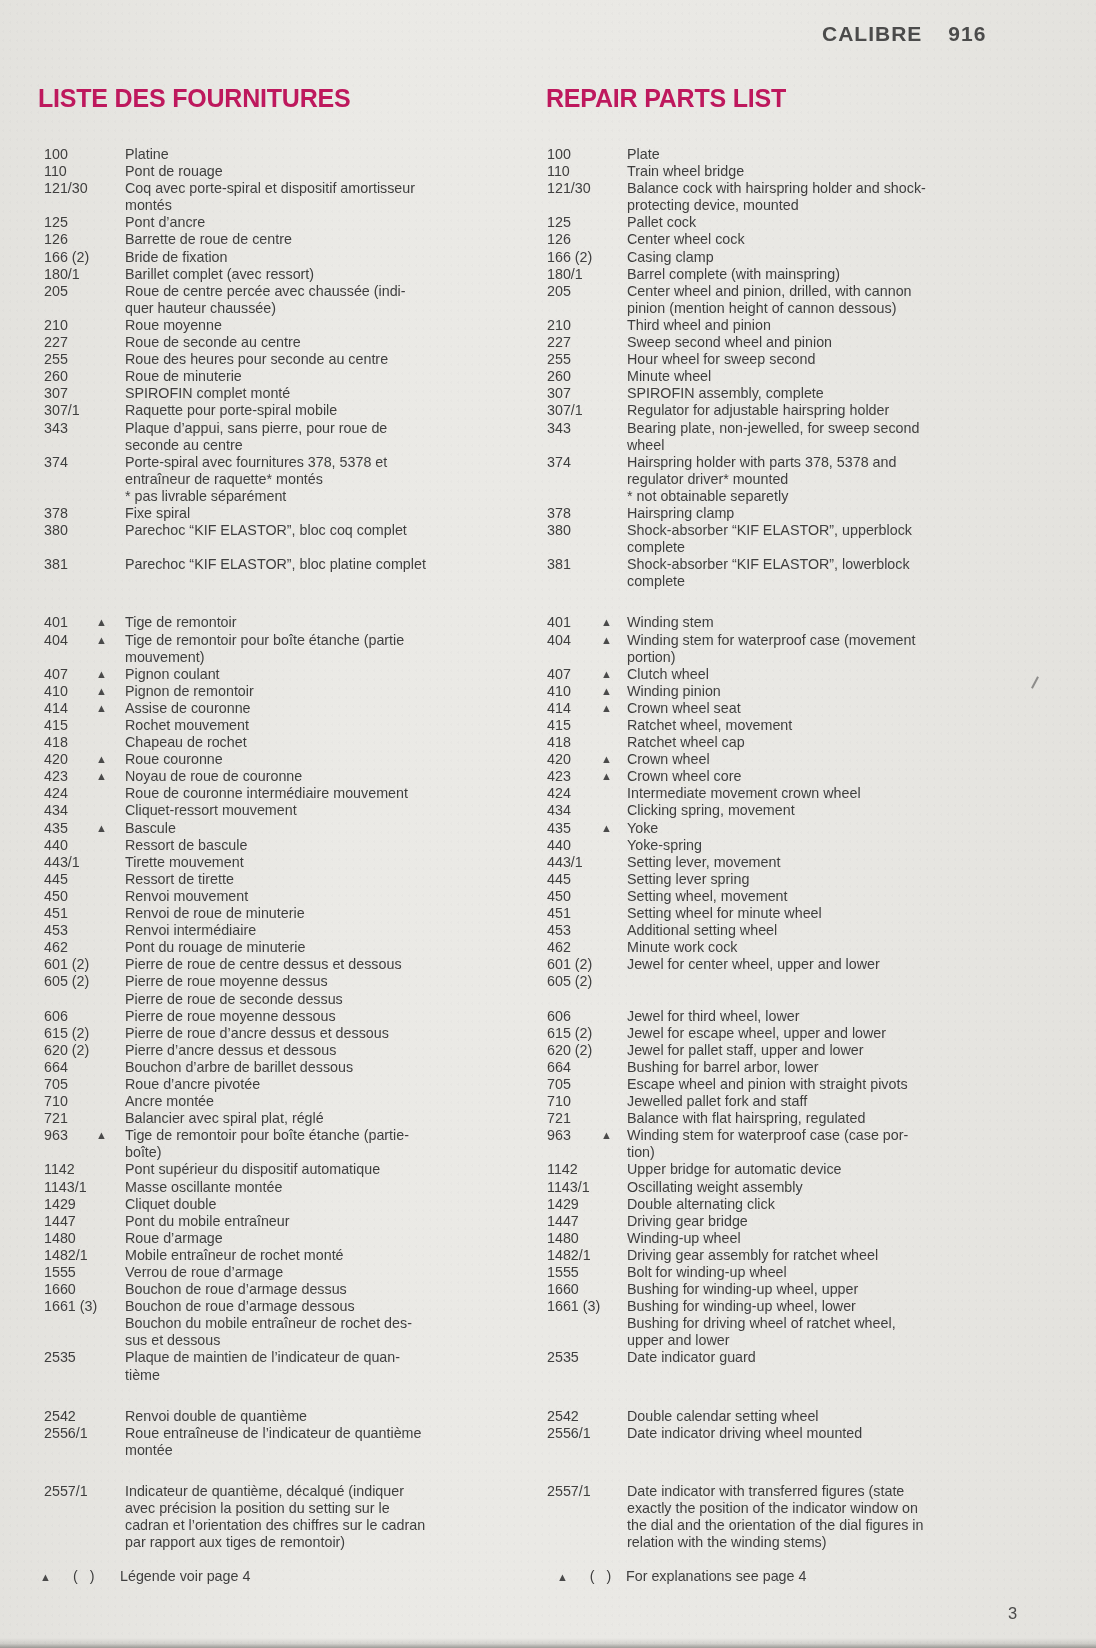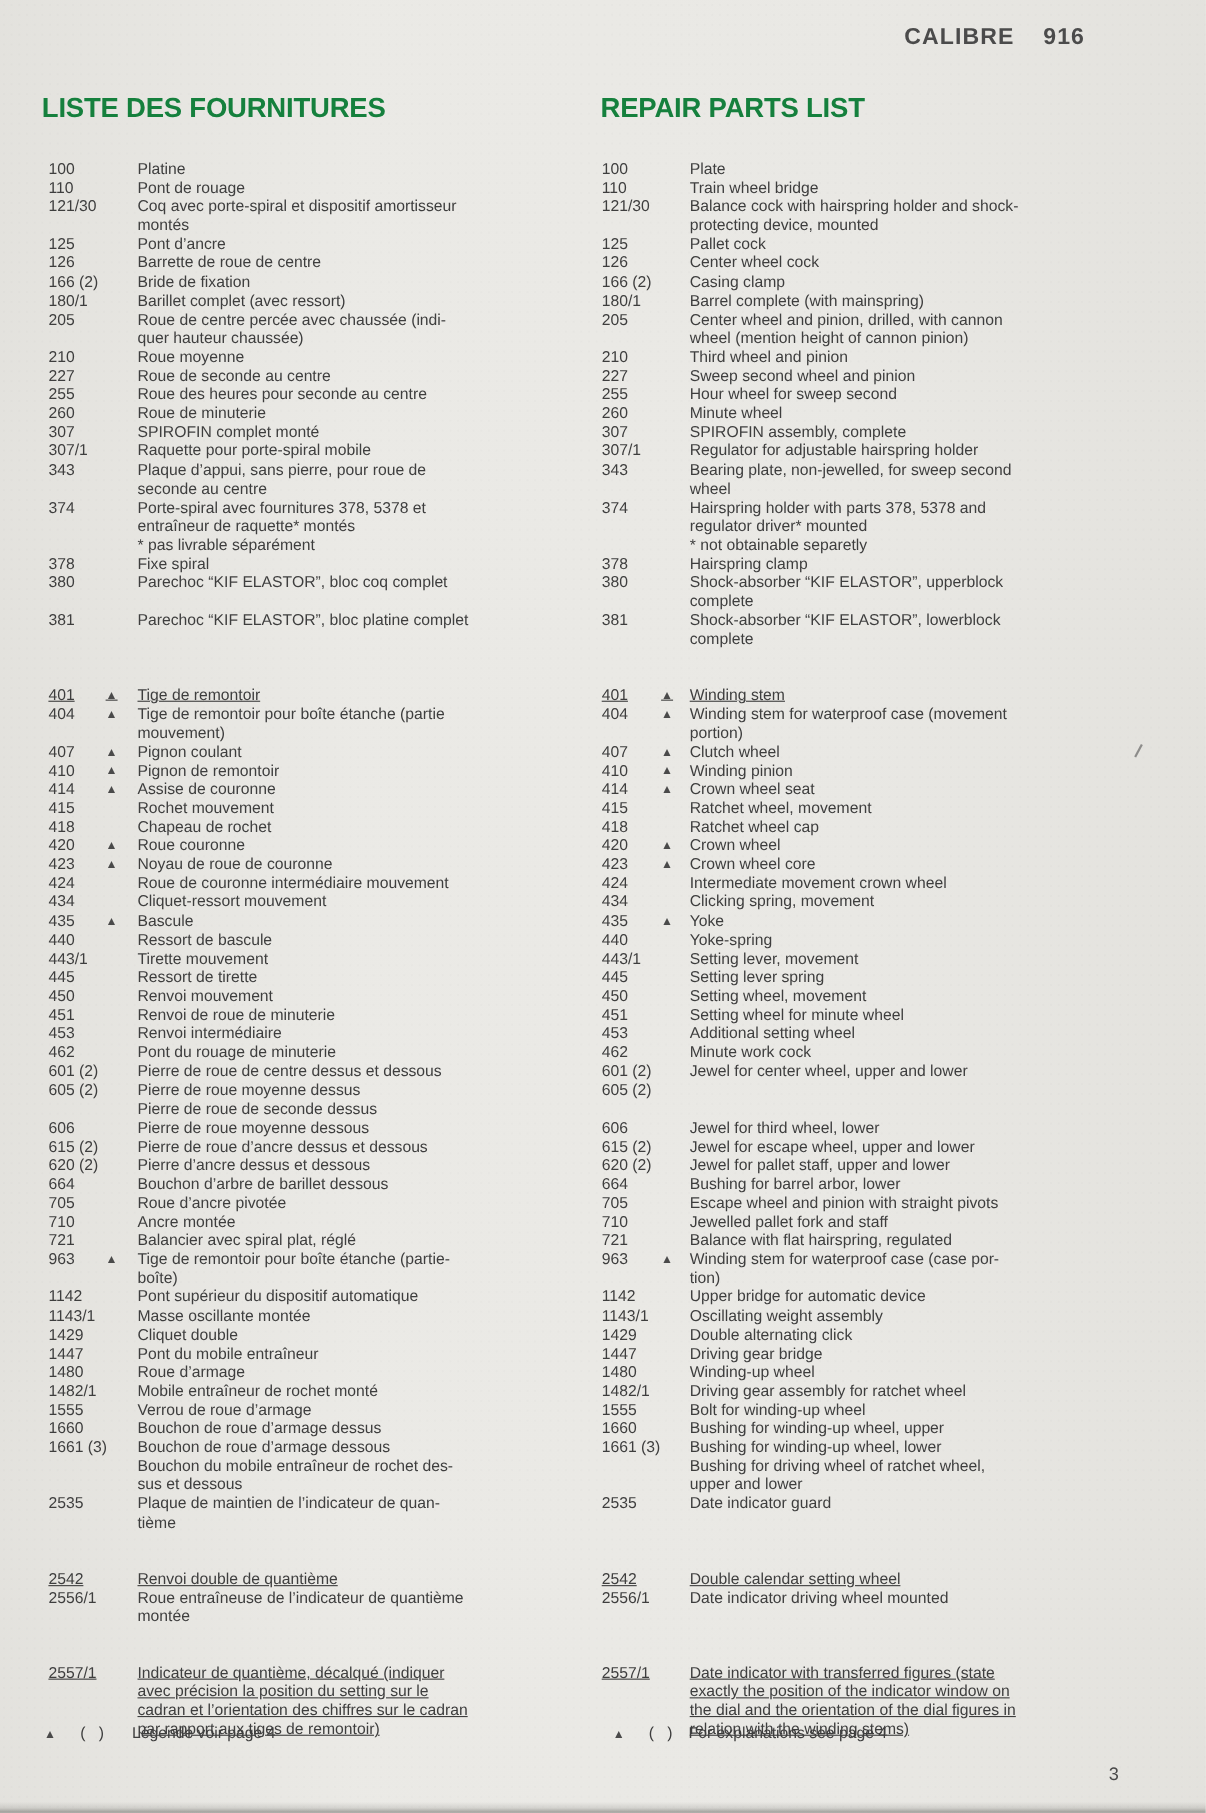--- a/index.html
+++ b/index.html
@@ -22,37 +22,37 @@
 
   .calibre-heading {
     position: absolute; top: 22px; left: 822px;
     font-size: 21px; font-weight: 600; color: #4b4b4b;
     letter-spacing: 1px; white-space: nowrap;
   }
   .calibre-heading .cal-num { margin-left: 26px; }
 
   .col-title {
     position: absolute; top: 84px;
-    font-size: 25px; font-weight: 700; color: #15803d;
+    font-size: 25px; font-weight: 700; color: #be185d;
     letter-spacing: -0.2px; white-space: nowrap;
   }
   .col-title.fr { left: 38px; }
   .col-title.en { left: 546px; }
 
   .parts-list {
     position: absolute; top: 146px; left: 44px; width: 948px;
   }
 
   .row {
     display: grid;
     grid-template-columns: 52px 29px 368px 54px 54px 26px 364px;
     align-items: start;
     min-height: 17.1px;
   }
-  .row.gap-before { margin-top: 34px; text-decoration: underline; }
+  .row.gap-before { margin-top: 24px; }
 
   .num, .desc, .mark {
     font-size: 14.3px; line-height: 17.1px; color: #3e3e3e;
   }
   .num { white-space: nowrap; }
   .mark {
     font-size: 11px; line-height: 17.1px; color: #4a4a4a;
     letter-spacing: 0;
   }
   .desc {
@@ -166,21 +166,21 @@
   </div>
     <div class="row">
     <span class="num">205</span>
     <span class="mark"></span>
     <div class="desc">Roue de centre percée avec chaussée (indi-
 quer hauteur chaussée)</div>
     <span class="colgap"></span>
     <span class="num">205</span>
     <span class="mark"></span>
     <div class="desc">Center wheel and pinion, drilled, with cannon
-wheel (mention height of cannon pinion)</div>
+pinion (mention height of cannon dessous)</div>
   </div>
     <div class="row">
     <span class="num">210</span>
     <span class="mark"></span>
     <div class="desc">Roue moyenne</div>
     <span class="colgap"></span>
     <span class="num">210</span>
     <span class="mark"></span>
     <div class="desc">Third wheel and pinion</div>
   </div>

